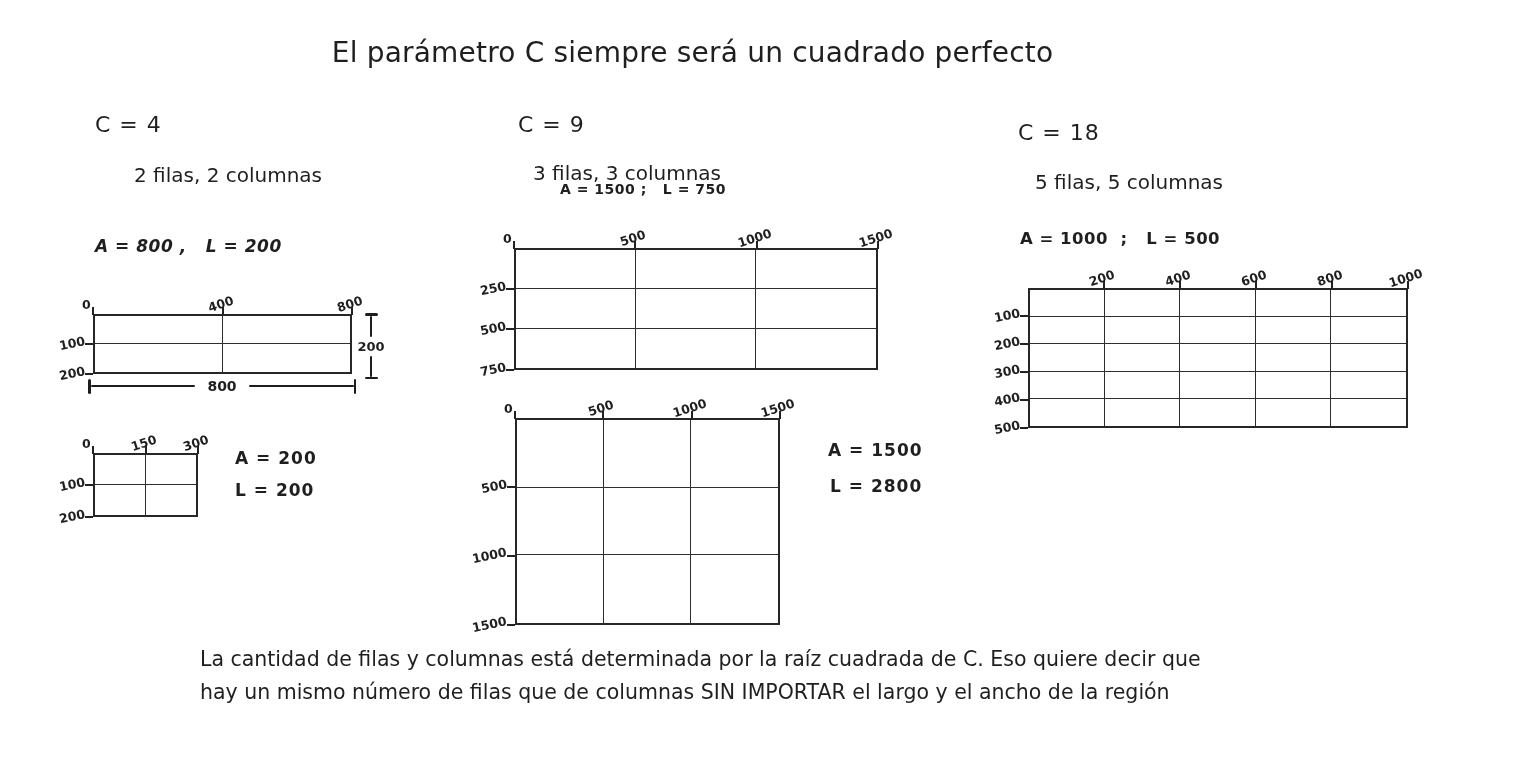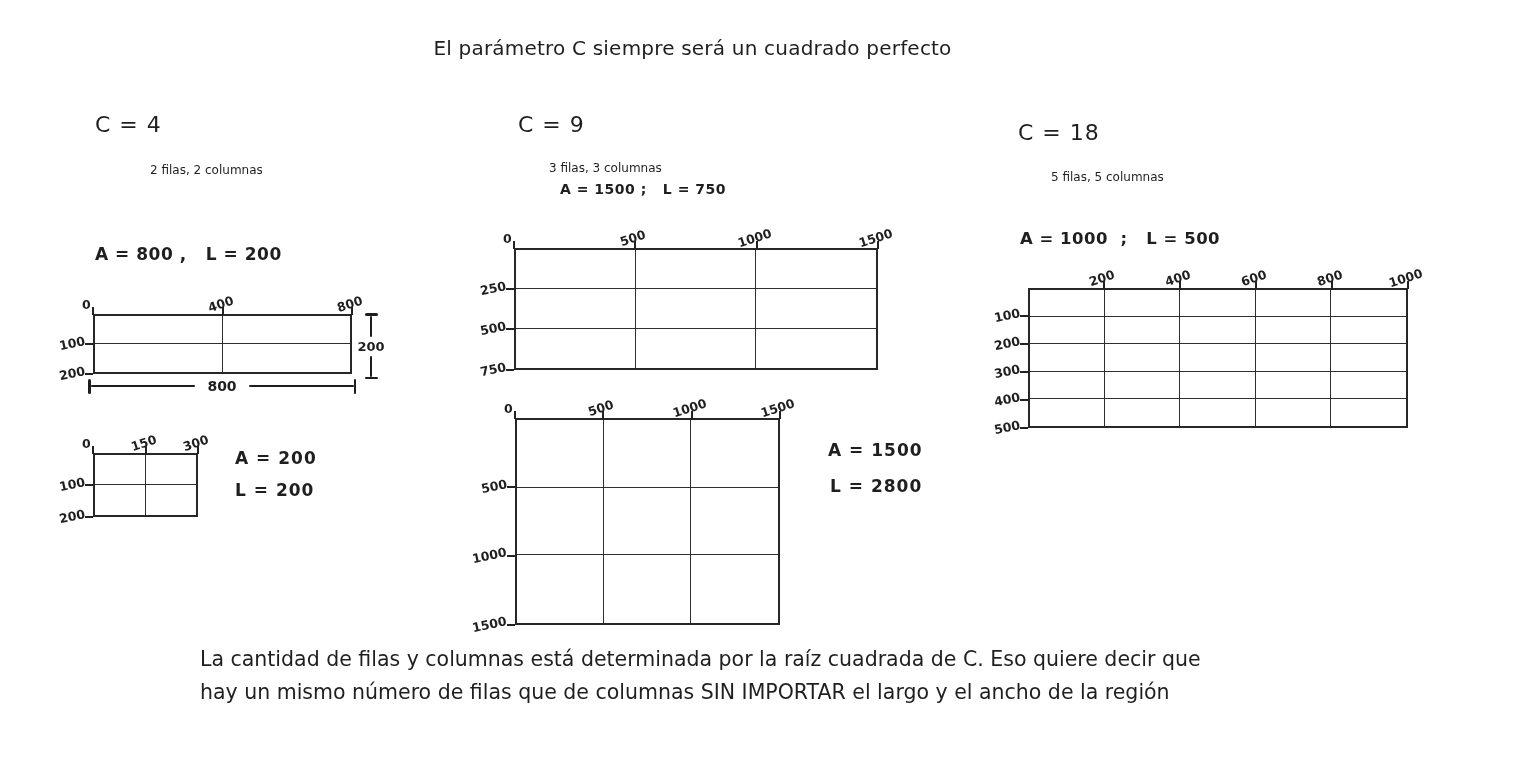--- a/index.html
+++ b/index.html
@@ -2,23 +2,23 @@
 <html><head>
 <meta charset="utf-8">
 <style>
   html,body{margin:0;padding:0;}
   body{
     width:1532px;height:757px;background:#ffffff;overflow:hidden;
     font-family:"DejaVu Sans", sans-serif;color:#1f1f1f;position:relative;
   }
   .abs{position:absolute;}
   .pre{white-space:pre;}
-  .title{font-size:20px;letter-spacing:.2px;}
+  .title{font-size:28px;letter-spacing:.2px;}
   .c-heading{font-size:22px;letter-spacing:1px;}
-  .c-sub{font-size:12px;margin-left:16px;}
+  .c-sub{font-size:20px;}
   .params{font-size:17px;font-weight:700;letter-spacing:.5px;}
   .side-label{font-size:17px;font-weight:700;letter-spacing:1px;}
   .footer-line{font-size:20.5px;line-height:33px;}
 
   
   .grid-box{position:absolute;}
   .plot{position:absolute;inset:0;display:grid;border:2.2px solid #272727;}
   .cell{min-width:0;min-height:0;}
   .cell.br{border-right:1.6px solid #2e2e2e;}
   .cell.bb{border-bottom:1.6px solid #2e2e2e;}
@@ -45,21 +45,21 @@
   .hdim .seg{height:2.5px;flex:1;background:#1d1d1d;border-radius:2px;}
   .hdim .dim-label{font-size:14px;font-weight:700;padding:0 12px;}
 </style>
 </head>
 <body>
 
 <div class="abs title" style="left:0;top:36px;width:1385px;text-align:center;">El parámetro C siempre será un cuadrado perfecto</div>
 
 <div class="abs c-heading" style="left:95px;top:112px;">C = 4</div>
 <div class="abs c-sub" style="left:134px;top:163px;">2 filas, 2 columnas</div>
-<div class="abs params pre" style="left:95px;top:244px;">A = 800 ,   L = 200</div>
+<div class="abs params pre" style="left:95px;top:236px;font-style:italic;">A = 800 ,   L = 200</div>
 
 <div class="grid-box" style="left:93px;top:314px;width:259px;height:60px;">
     <div class="plot" style="grid-template-columns: repeat(2, 1fr); grid-template-rows: repeat(2, 1fr);">
       <div class="cell br bb"></div>
       <div class="cell bb"></div>
       <div class="cell br"></div>
       <div class="cell"></div>
     </div>
     <span class="xtick zero" style="left: 0%;">0</span>
     <i class="xmark" style="left: 0%;"></i>

